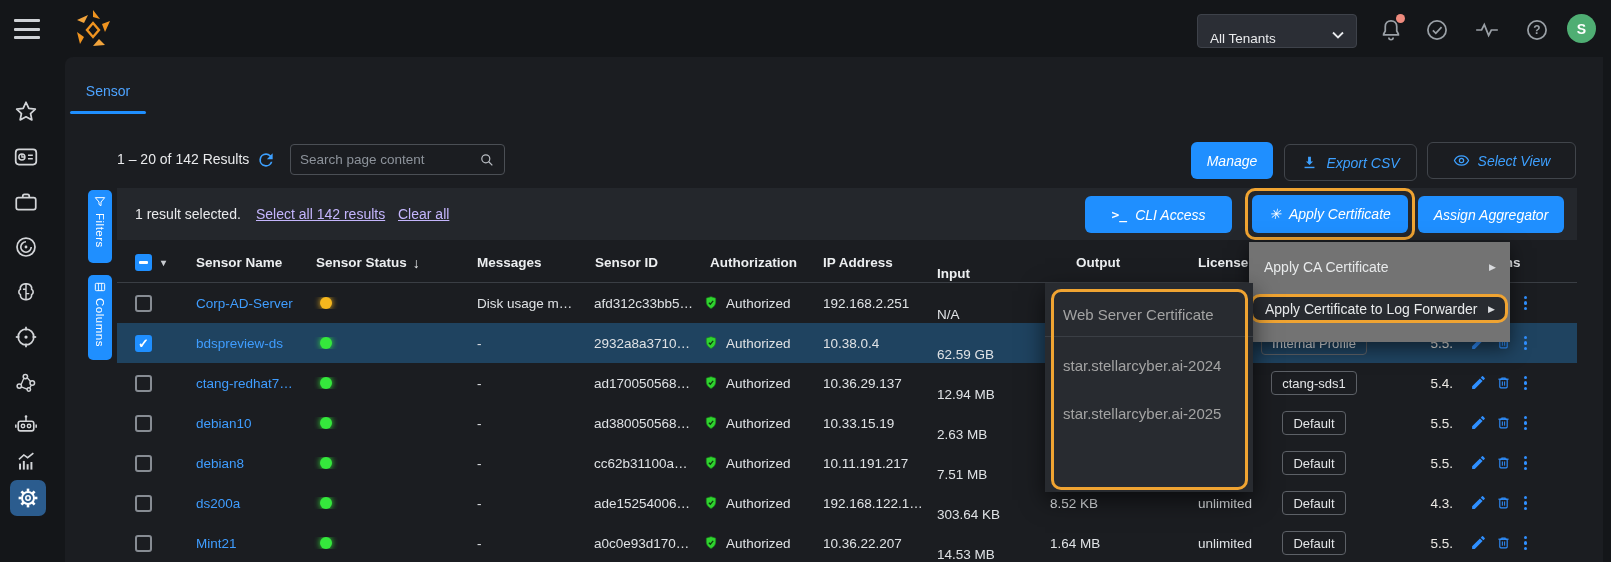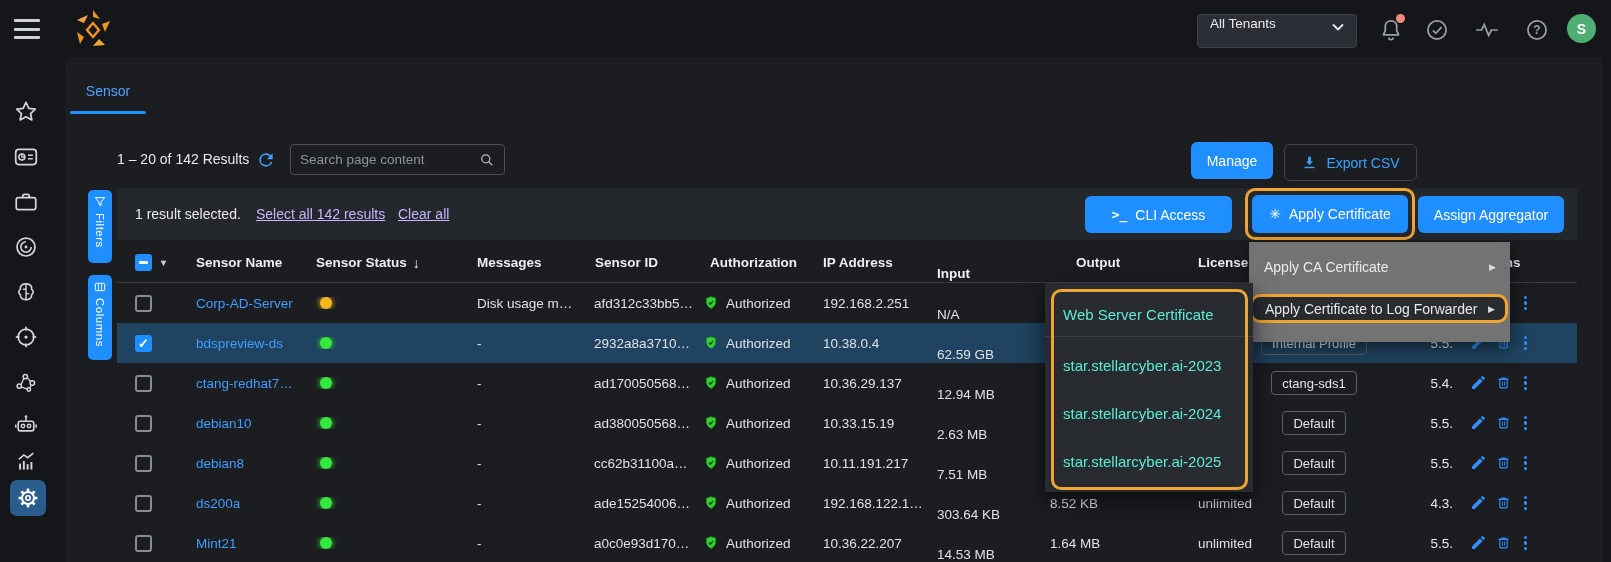--- a/index.html
+++ b/index.html
@@ -6,21 +6,21 @@
   html,body { width:1611px; height:562px; background:#141619; overflow:hidden;
     font-family:"Liberation Sans", sans-serif; }
   .abs { position:absolute; }
   .page { position:relative; width:1611px; height:562px; }
 
   
   .hamburger { left:14px; top:19px; width:26px; height:20px; display:flex; flex-direction:column; justify-content:space-between; cursor:pointer; }
   .hamburger span { height:3px; background:#cfd2d6; border-radius:1px; }
   .logo { left:72px; top:8px; width:42px; height:44px; }
   .tenant-select { left:1197px; top:14px; width:160px; height:30px; background:#2b2e35; border:1px solid #3e424a;
-    border-radius:4px; display:flex; align-items:flex-end; padding:16px 12px; color:#e9eaec; font-size:13.5px; cursor:pointer; }
+    border-radius:4px; display:flex; align-items:flex-start; padding:16px 12px; color:#e9eaec; font-size:13.5px; cursor:pointer; }
   .tenant-select .lbl { flex:1; }
   .top-icon { top:17px; width:26px; height:26px; color:#9aa0a6; }
   .top-icon svg { width:100%; height:100%; }
   .bell-wrap { left:1378px; }
   .bell-dot { position:absolute; right:-1px; top:-3px; width:9px; height:9px; border-radius:50%; background:#ef8b7e; }
   .check-wrap { left:1424px; }
   .pulse-wrap { left:1474px; }
   .help-wrap { left:1524px; }
   .avatar { left:1567px; top:14px; width:29px; height:29px; border-radius:50%; background:#4fae73; color:#fff;
     display:flex; align-items:center; justify-content:center; font-size:14px; font-weight:bold; cursor:pointer; }
@@ -42,21 +42,21 @@
   
   .results { left:117px; top:151px; color:#e9eaec; font-size:14px; }
   .refresh { left:256px; top:150px; width:20px; height:20px; color:#3da0ff; cursor:pointer; }
   .search { left:290px; top:144px; width:215px; height:31px; border:1px solid #4b4f55; border-radius:4px;
     display:flex; align-items:center; padding:0 9px; }
   .search input { flex:1; background:transparent; border:none; outline:none; color:#e9eaec; font-size:13.5px;
     font-family:"Liberation Sans",sans-serif; }
   .search input::placeholder { color:#8d939b; }
   .search svg { width:16px; height:16px; color:#b9bdc3; }
   .btn { display:flex; align-items:center; justify-content:center; gap:8px; border-radius:6px; font-size:14px;
-    cursor:pointer; font-weight:500; }
+    cursor:pointer; font-weight:500;font-style:italic; }
   .btn-solid { background:#1f8fff; color:#fff; }
   .btn-ghost { background:transparent; border:1px solid #41454b; color:#3da0ff; }
   .btn-manage { left:1191px; top:142px; width:82px; height:37px; }
   .btn-export { left:1284px; top:144px; width:133px; height:37px; }
   .btn-view  { left:1427px; top:142px; width:149px; height:37px; }
   .btn svg { width:17px; height:17px; }
 
   
   .selbar { left:117px; top:188px; width:1460px; height:52px; background:#24272c; }
   .sel-text { left:135px; top:206px; color:#e9eaec; font-size:14px; }
@@ -125,21 +125,21 @@
   .menu-item { display:flex; align-items:center; color:#e8eaeb; font-size:14px; cursor:pointer; }
   .mi-top { height:50px; padding:0 14px 0 15px; }
   .mi-label { flex:1; white-space:nowrap; }
   .mi-arrow { font-size:9px; color:#d9dbde; margin-left:8px; }
   .menu-hl { left:1250px; top:294px; width:258px; height:29px; z-index:56; background:#282b30;
     display:flex; align-items:center; }
   .menu-hl .menu-item { width:100%; padding:0 10px 0 12px; }
 
   .submenu-panel { left:1045px; top:283px; width:208px; height:209px; background:#282b30; z-index:60;
     box-shadow:0 8px 22px rgba(0,0,0,.6); padding-top:13px; }
-  .sm-item { display:flex; align-items:center; color:#5eead4; font-size:15px; padding-left:18px; cursor:pointer; white-space:nowrap; }
+  .sm-item { display:flex; align-items:center; color:#a3a3a3; font-size:15px; padding-left:18px; cursor:pointer; white-space:nowrap; }
   .sm-first { height:36px; }
   .sm-divider { height:1px; background:#3b3f45; margin:4px 0; }
   .sm-cert { height:48px; }
   .submenu-hl { left:1051px; top:289px; width:197px; height:201px; z-index:61; pointer-events:none; }
 </style>
 </head>
 <body>
 
 <div class="page">
 
@@ -306,20 +306,27 @@
   <div class="abs btn btn-solid btn-manage">
       <span>Manage</span>
     </div>
   <div class="abs btn btn-ghost btn-export">
     <svg viewBox="0 0 24 24">
         <path d="M12 15.5l-5-5h3V4h4v6.5h3l-5 5z" fill="currentColor"></path>
         <path d="M5 18h14v2H5z" fill="currentColor"></path>
       </svg>
     <span>Export CSV</span>
   </div>
+  <div class="abs btn btn-ghost btn-view">
+    <svg viewBox="0 0 24 24">
+        <path d="M12 5.5C7.3 5.5 3.6 8.3 2 12c1.6 3.7 5.3 6.5 10 6.5s8.4-2.8 10-6.5c-1.6-3.7-5.3-6.5-10-6.5z" fill="none" stroke="currentColor" stroke-width="1.7"></path>
+        <circle cx="12" cy="12" r="3" fill="none" stroke="currentColor" stroke-width="1.7"></circle>
+      </svg>
+    <span>Select View</span>
+  </div>
 
   <div class="abs selbar"></div>
   <div class="abs sel-text">1 result selected.</div>
   <a class="sel-link" style="left:256px">Select all 142 results</a>
   <a class="sel-link" style="left:398px">Clear all</a>
   <div class="abs btn btn-solid btn-cli">
     <span class="cli-glyph">&gt;_</span>
     <span>CLI Access</span>
   </div>
   <div class="abs orange-box apply-wrap">
@@ -758,19 +765,18 @@
   <div class="abs orange-box menu-hl">
     <div class="menu-item">
       <span class="mi-label">Apply Certificate to Log Forwarder</span>
       <span class="mi-arrow">▶</span>
     </div>
   </div>
 
   <div class="abs submenu-panel">
     <div class="sm-item sm-first">Web Server Certificate</div>
     <div class="sm-divider"></div>
-    <div class="sm-item sm-cert">star.stellarcyber.ai-2023</div>
     <div class="sm-item sm-cert">star.stellarcyber.ai-2024</div>
     <div class="sm-item sm-cert">star.stellarcyber.ai-2025</div>
   </div>
   <div class="abs orange-box submenu-hl"></div>
 
 </div>
 
 </body></html>

